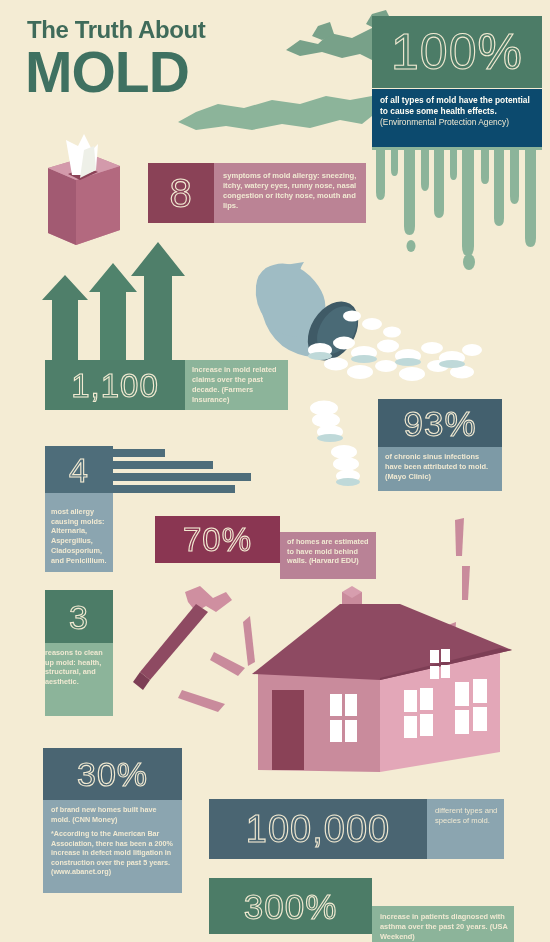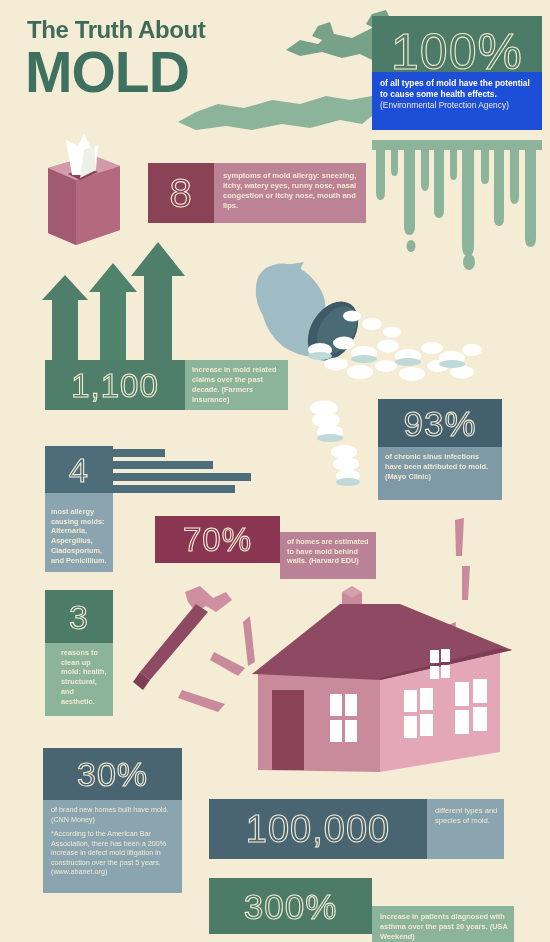--- a/index.html
+++ b/index.html
@@ -14,65 +14,65 @@
 
   
   .num{font-weight:300;letter-spacing:1px;line-height:1;
        -webkit-text-stroke:1.1px #f2ead2;color:transparent;}
   .numwrap{display:flex;align-items:center;justify-content:center;height:100%;}
   .body{color:#f0e9d2;line-height:1.33;}
 
   
   #b100{left:372px;top:16px;width:170px;height:72px;background:#4c7c67;}
   #b100 .num{font-size:50px;}
-  #b100txt{left:372px;top:72px;width:170px;height:58px;background:#1d4ed8;
+  #b100txt{left:372px;top:89px;width:170px;height:58px;background:#0c4a6e;
            padding:6px 8px 0 8px;box-sizing:border-box;font-size:8.4px;}
   #b100txt .strong{font-weight:bold;color:#fffdf4;}
 
   
   #b8{left:148px;top:163px;width:66px;height:60px;background:#8a4257;}
   #b8 .num{font-size:40px;}
   #b8txt{left:214px;top:163px;width:152px;height:60px;background:#bb8395;
          padding:8px 8px 0 9px;box-sizing:border-box;font-size:7.6px;font-weight:bold;}
 
   
   #b1100{left:45px;top:360px;width:140px;height:50px;background:#4f7f6a;}
   #b1100 .num{font-size:33px;}
   #b1100txt{left:185px;top:360px;width:103px;height:50px;background:#8cb49a;
             padding:5px 6px 0 7px;box-sizing:border-box;font-size:7.4px;font-weight:bold;}
 
   
   #b93{left:378px;top:399px;width:124px;height:48px;background:#43606e;}
   #b93 .num{font-size:35px;}
-  #b93txt{left:378px;top:447px;width:124px;height:53px;background:#7d9aa6;
+  #b93txt{left:378px;top:447px;width:124px;height:44px;background:#7d9aa6;
           padding:5px 6px 0 7px;box-sizing:border-box;font-size:7.4px;font-weight:bold;}
 
   
   #b4{left:45px;top:446px;width:68px;height:47px;background:#4e6d7a;}
   #b4 .num{font-size:34px;}
   #b4txt{left:45px;top:493px;width:68px;height:79px;background:#8ba5b0;
          padding:14px 5px 0 6px;box-sizing:border-box;font-size:7.3px;font-weight:bold;}
 
   
   #b70{left:155px;top:516px;width:125px;height:47px;background:#8a3652;}
   #b70 .num{font-size:33px;}
   #b70txt{left:280px;top:516px;width:96px;height:47px;background:#b98296;
           padding:5px 5px 0 7px;box-sizing:border-box;font-size:7.3px;font-weight:bold;margin-top:16px;}
 
   
   #b3{left:45px;top:590px;width:68px;height:53px;background:#4c7c67;}
   #b3 .num{font-size:34px;}
   #b3txt{left:45px;top:643px;width:68px;height:73px;background:#8cb49a;
-         padding:5px 5px 0 16px;box-sizing:border-box;font-size:7.3px;font-weight:bold;}
+         padding:5px 5px 0 0;box-sizing:border-box;font-size:7.3px;font-weight:bold;}
 
   
   #b30{left:43px;top:748px;width:139px;height:52px;background:#4a6572;}
   #b30 .num{font-size:34px;text-align:center;}
   #b30txt{left:43px;top:800px;width:139px;height:93px;background:#8ba5b0;
-          padding:5px 7px 12px 8px;box-sizing:border-box;font-size:7.2px;font-weight:normal;}
+          padding:5px 7px 12px 8px;box-sizing:border-box;font-size:7.2px;font-weight:bold;}
   #b30txt .note{margin-top:5px;display:block;}
 
   
   #b100k{left:209px;top:799px;width:218px;height:60px;background:#4a6572;}
   #b100k .num{font-size:38px;}
   #b100ktxt{left:427px;top:799px;width:77px;height:60px;background:#8ba5b0;
             padding:7px 6px 0 8px;box-sizing:border-box;font-size:7.6px;font-weight:normal;}
 
   
   #b300{left:209px;top:878px;width:163px;height:56px;background:#4c7c67;}

